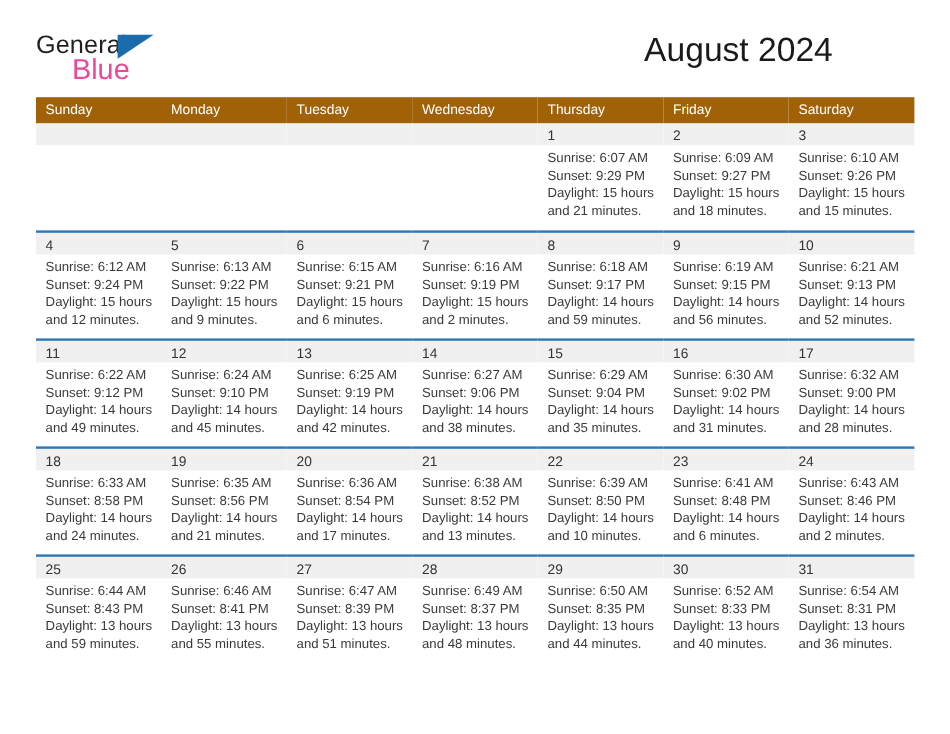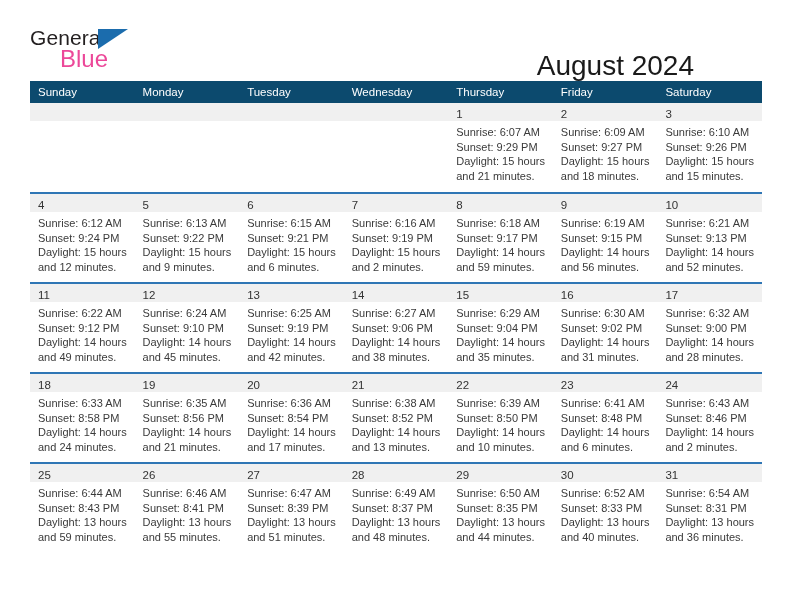--- a/index.html
+++ b/index.html
@@ -67,39 +67,38 @@
     text-align: right;
     flex: 0 0 auto;
     padding-top: 0px;
   }
   .cal-title {
     font-size: 28px;
     font-weight: normal;
     color: #1a1a1a;
     line-height: 32px;
     white-space: nowrap;
-    margin-top: 24px;
   }
   .cal-subtitle {
     font-size: 14.5px;
     color: #1a1a1a;
     line-height: 20px;
     margin-top: 7px;
     white-space: nowrap;
   }
 
   
   .calendar {
     margin-top: 7px;
     width: 732px;
     border-collapse: collapse;
     table-layout: fixed;
   }
   .calendar th {
-    background: #0c4a6e;
+    background: #a16207;
     color: #ffffff;
     font-size: 11.5px;
     font-weight: normal;
     text-align: left;
     padding: 5px 0 5px 8px;
     height: 19px;
     box-sizing: border-box;
   }
   .weekrow {
     height: 90px;

